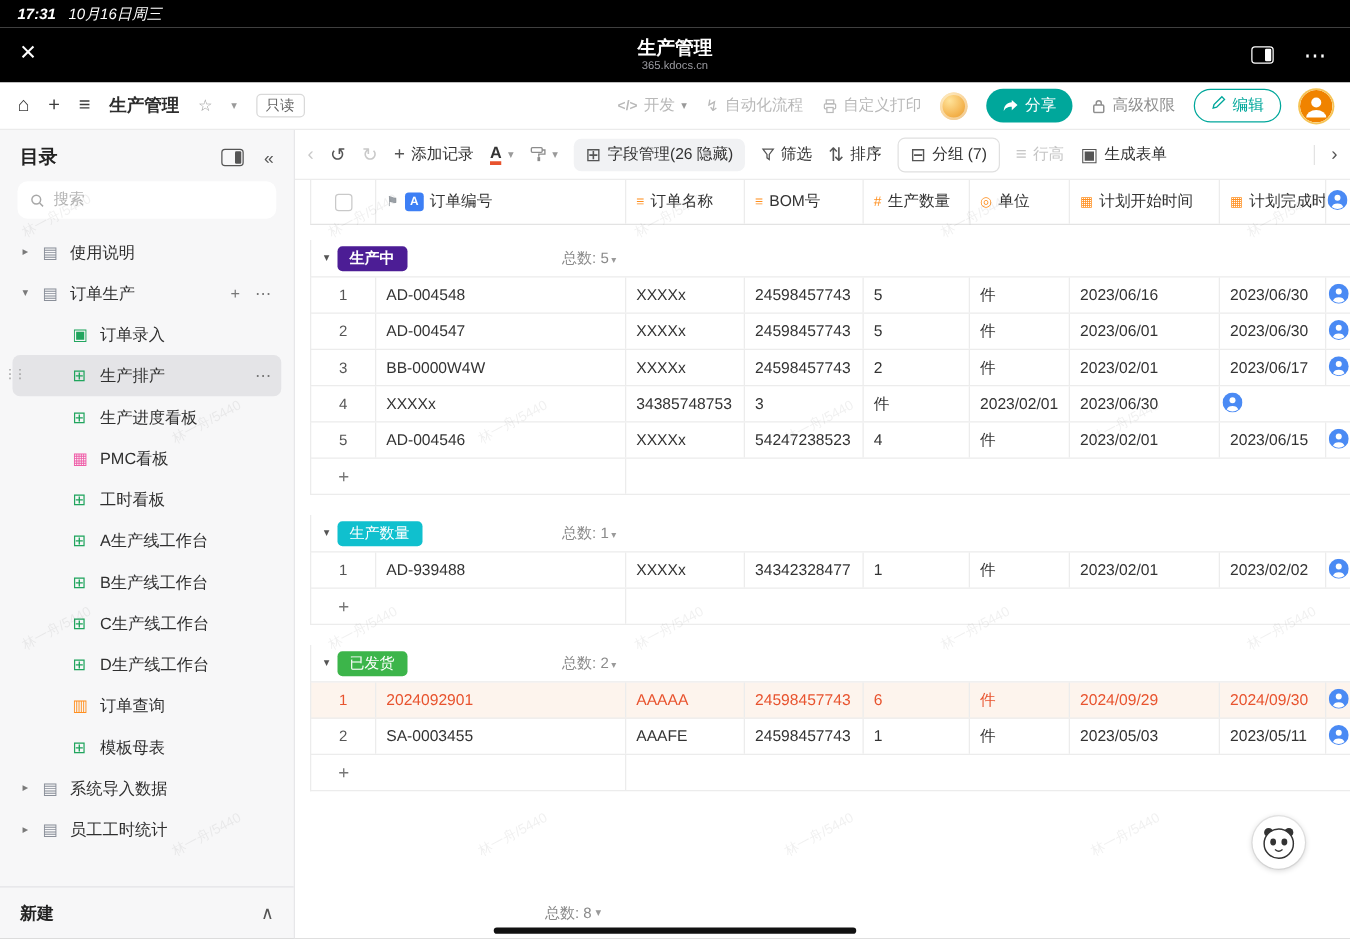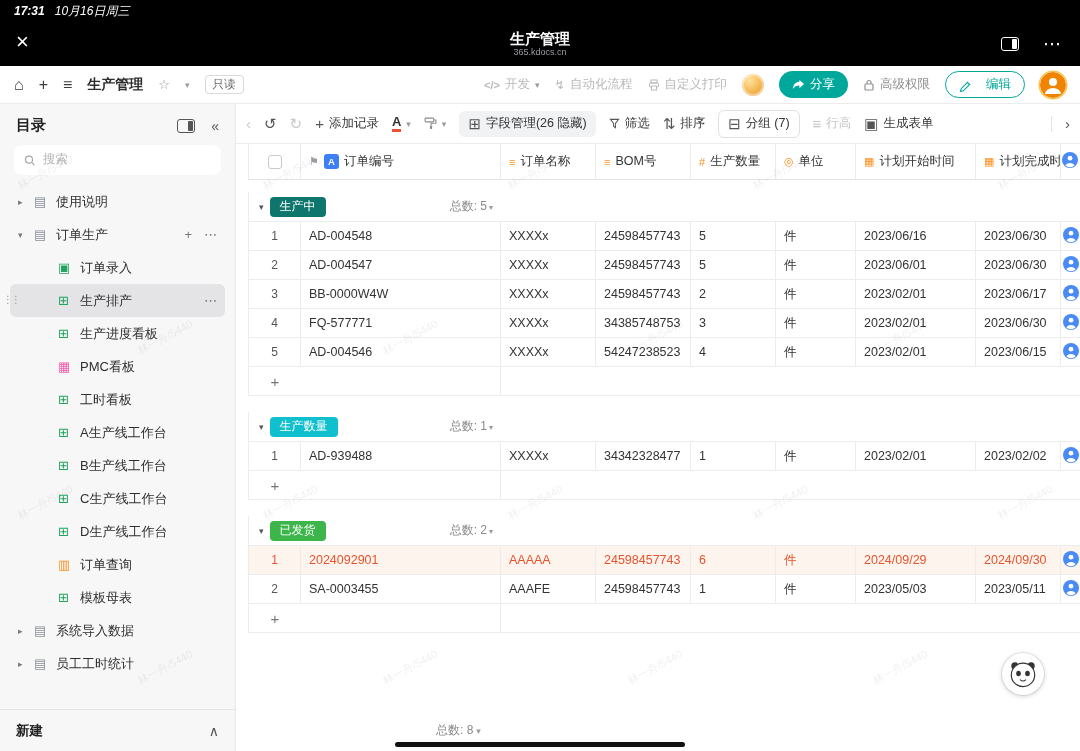--- a/index.html
+++ b/index.html
@@ -36,21 +36,21 @@
   .doc-title{font-size:14px;font-weight:bold;color:#2d2d2d;}
   .star-icon{color:#9a9a9a;font-size:13px;cursor:pointer;}
   .caret{color:#9a9a9a;font-size:9px;}
   .readonly-pill{border:1px solid #d9d9d9;border-radius:4px;font-size:11.5px;color:#666;padding:1px 7px;}
   .tb-spacer{flex:1;}
   .tb-muted{display:flex;align-items:center;gap:5px;color:#b9b9b9;font-size:12.5px;cursor:pointer;}
   .dev-ic{font-size:11px;font-weight:bold;}
   .coin{width:22px;height:22px;border-radius:50%;background:radial-gradient(circle at 35% 30%,#ffe39a,#f3b14b 60%,#d9952f);box-shadow:inset 0 0 0 2px rgba(255,255,255,.45);cursor:pointer;}
   .share-btn{display:flex;align-items:center;gap:5px;background:var(--teal);color:#fff;font-size:12.5px;border:none;border-radius:14px;padding:5px 13px;cursor:pointer;font-family:inherit;}
   .perm{display:flex;align-items:center;gap:5px;color:#8f8f8f;font-size:12.5px;cursor:pointer;}
-  .edit-btn{display:flex;align-items:flex-end;gap:15px;background:#fff;color:var(--teal);font-size:12.5px;border:1px solid var(--teal);border-radius:14px;padding:4px 13px;cursor:pointer;font-family:inherit;}
+  .edit-btn{display:flex;align-items:flex-start;gap:5px;background:#fff;color:var(--teal);font-size:12.5px;border:1px solid var(--teal);border-radius:14px;padding:4px 13px;cursor:pointer;font-family:inherit;}
   .avatar{width:26px;height:26px;border-radius:50%;overflow:hidden;box-shadow:0 0 0 1.5px #f6c455;cursor:pointer;display:inline-block;}
 
   
   .content{display:flex;height:647px;}
   .sidebar{width:236px;background:#f7f7f8;border-right:1px solid #e7e7e9;display:flex;flex-direction:column;position:relative;}
   .sb-header{display:flex;align-items:center;padding:12px 16px 8px;}
   .sb-title{font-size:15px;font-weight:bold;color:#222;flex:1;}
   .sb-header-icons{display:flex;gap:16px;align-items:center;color:#555;}
   .collapse-icon{font-size:14px;color:#555;cursor:pointer;}
   .search-box{margin:2px 14px 8px;background:#fff;border-radius:8px;height:30px;display:flex;align-items:center;gap:7px;padding:0 10px;}
@@ -403,21 +403,21 @@
                   <circle cx="8" cy="8" r="8" fill="#4a8af4"></circle>
                   <circle cx="8" cy="6.2" r="2.4" fill="#fff"></circle>
                   <path d="M3.4 13.6a4.8 3.8 0 0 1 9.2 0 8 8 0 0 1-9.2 0z" fill="#fff"></path>
                 </svg></span>
             </div>
           </div>
         <div id="groups">
             <section class="group-section first">
               <div class="group-header">
                 <span class="group-arrow">▾</span>
-                <span class="group-badge" style="background: #0f766e;">生产中</span>
+                <span class="group-badge" style="background: #4c1d95; font-weight: bold;">生产中</span>
                 <span class="group-count"><span>总数: 5</span><span class="caret">▾</span></span>
               </div>
               <div class="grid-row grid-cols">
                 <div class="row-num">1</div>
                 <div class="cell">AD-004548</div>
                 <div class="cell">XXXXx</div>
                 <div class="cell">24598457743</div>
                 <div class="cell">5</div>
                 <div class="cell">件</div>
                 <div class="cell">2023/06/16</div>
@@ -459,21 +459,20 @@
                 <div class="person-cell">
                   <span class="person-avatar"><svg viewBox="0 0 16 16" width="16" height="16">
                       <circle cx="8" cy="8" r="8" fill="#4a8af4"></circle>
                       <circle cx="8" cy="6.2" r="2.4" fill="#fff"></circle>
                       <path d="M3.4 13.6a4.8 3.8 0 0 1 9.2 0 8 8 0 0 1-9.2 0z" fill="#fff"></path>
                     </svg></span>
                 </div>
               </div>
               <div class="grid-row grid-cols">
                 <div class="row-num">4</div>
-                <div class="cell">FQ-577771</div>
                 <div class="cell">XXXXx</div>
                 <div class="cell">34385748753</div>
                 <div class="cell">3</div>
                 <div class="cell">件</div>
                 <div class="cell">2023/02/01</div>
                 <div class="cell">2023/06/30</div>
                 <div class="person-cell">
                   <span class="person-avatar"><svg viewBox="0 0 16 16" width="16" height="16">
                       <circle cx="8" cy="8" r="8" fill="#4a8af4"></circle>
                       <circle cx="8" cy="6.2" r="2.4" fill="#fff"></circle>

